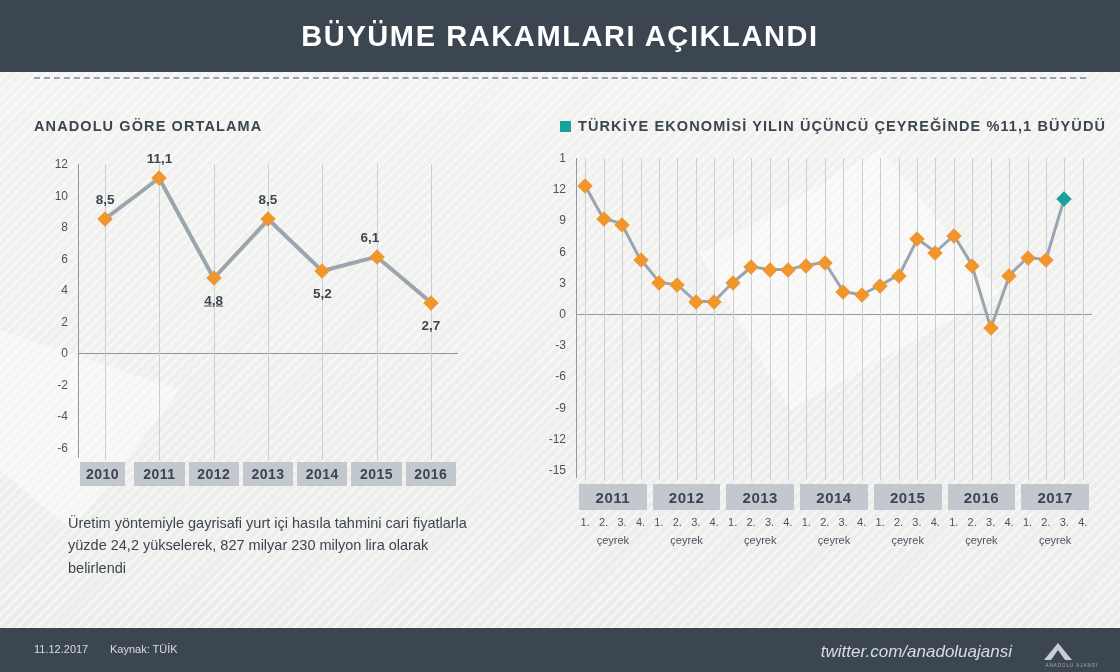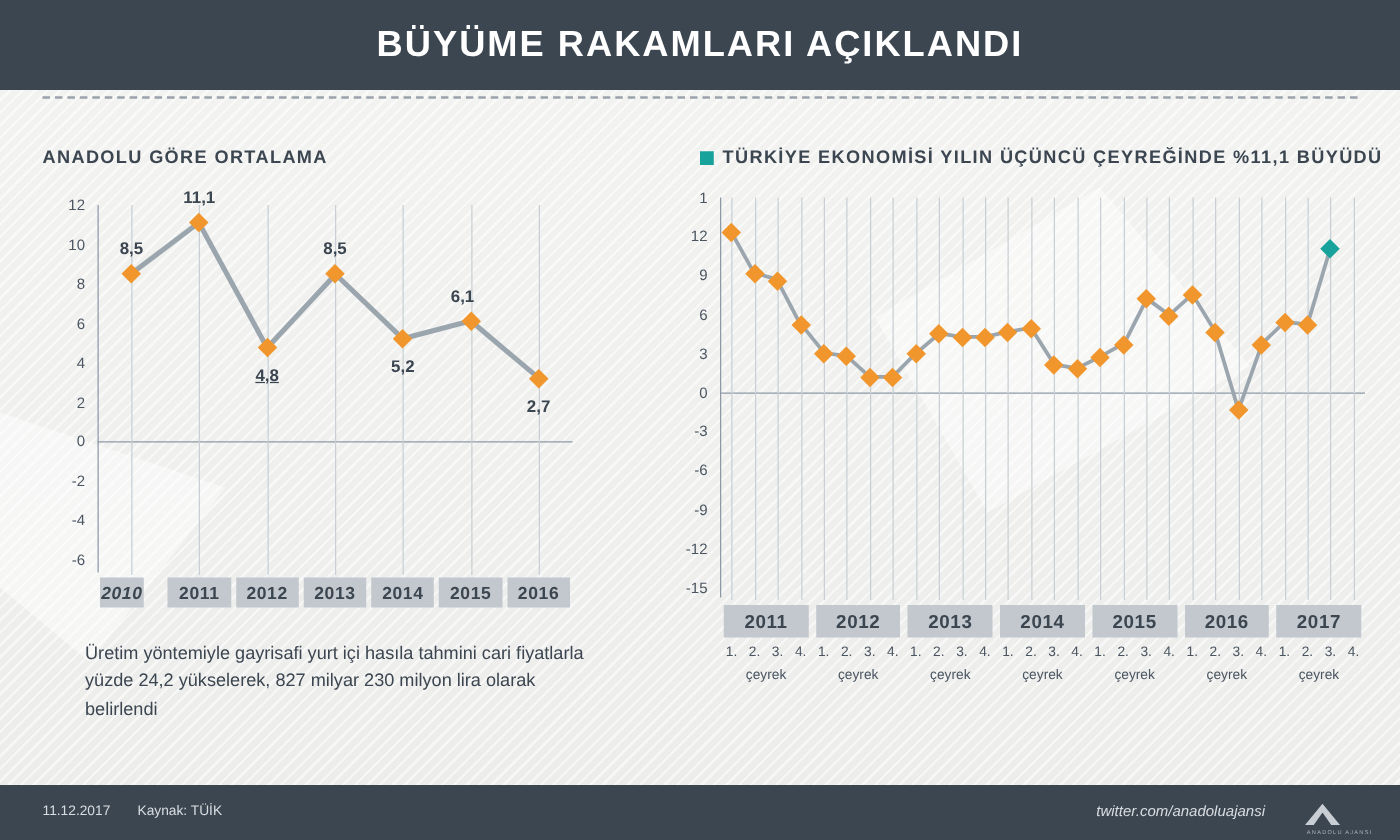--- a/index.html
+++ b/index.html
@@ -38,21 +38,21 @@
     position:absolute; left:34px; top:77px; width:1052px; height:0;
     border-top:2px dashed #9aa3ab;
   }
   .footer {
     position:absolute; left:0; bottom:0; width:1120px; height:44px;
     background:#3c4651;
     color:#d8dde1;
   }
   .footer .date { position:absolute; left:34px; top:15px; font-size:11px; }
   .footer .source { position:absolute; left:110px; top:15px; font-size:11px; }
-  .footer .twitter { position:absolute; right:108px; top:14px; font-size:12px; font-style:italic; }
+  .footer .twitter { position:absolute; right:108px; top:14px; font-size:17px; font-style:italic; }
   .footer .logo {
     position:absolute; right:28px; top:6px; width:66px; height:32px;
     border:0;
     display:flex; align-items:flex-end; justify-content:center;
   }
   .footer .logo .mark {
     width:58px; height:26px;
     background:
       linear-gradient(transparent 0 0);
     position:relative;
@@ -180,21 +180,21 @@
     <div class="marker orange" style="left: 179.714px; top: 127.6px;"></div>
     <div class="value-label" style="left: 179.714px; top: 149.6px; text-decoration: underline;">4,8</div>
     <div class="marker orange" style="left: 234px; top: 69.2222px;"></div>
     <div class="value-label" style="left: 234px; top: 49.2222px;">8,5</div>
     <div class="marker orange" style="left: 288.286px; top: 121.289px;"></div>
     <div class="value-label" style="left: 288.286px; top: 143.289px;">5,2</div>
     <div class="marker orange" style="left: 342.571px; top: 107.089px;"></div>
     <div class="value-label" style="left: 324px; top: 87.0889px; margin-left: 12px;">6,1</div>
     <div class="marker orange" style="left: 396.857px; top: 152.844px;"></div>
     <div class="value-label" style="left: 396.857px; top: 174.844px;">2,7</div>
-    <div class="year-chip" style="left: 46px; top: 312px; width: 35px; font-style: italic;">2010</div>
+    <div class="year-chip" style="left: 46px; top: 312px; width: 45px;">2010</div>
     <div class="year-chip" style="left: 100.286px; top: 312px; width: 50.2857px;">2011</div>
     <div class="year-chip" style="left: 154.571px; top: 312px; width: 50.2857px;">2012</div>
     <div class="year-chip" style="left: 208.857px; top: 312px; width: 50.2857px;">2013</div>
     <div class="year-chip" style="left: 263.143px; top: 312px; width: 50.2857px;">2014</div>
     <div class="year-chip" style="left: 317.429px; top: 312px; width: 50.2857px;">2015</div>
     <div class="year-chip" style="left: 371.714px; top: 312px; width: 50.2857px;">2016</div>
   </div>
 
 <div class="chart" id="chart-right" style="left:530px;top:140px;width:570px;height:440px;">
     <div class="tick-label" style="left: 0px; top: 18px; width: 36px;">1</div>

